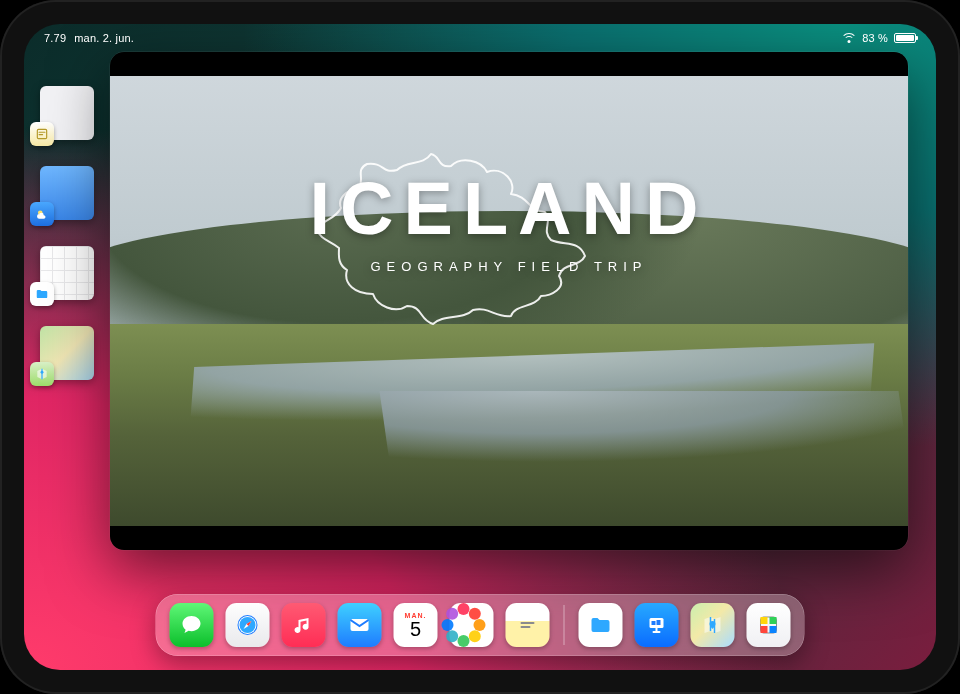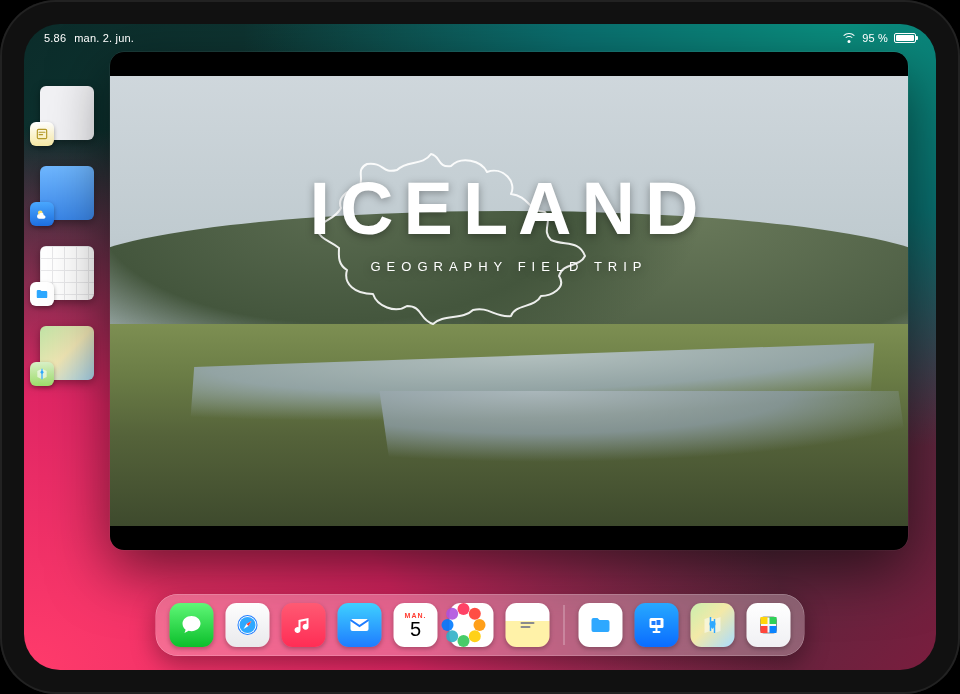--- a/index.html
+++ b/index.html
@@ -206,28 +206,28 @@
   }
 </style>
 </head>
 <body>
 
 <div class="device">
   <div class="screen">
 
     <div class="status">
       <div class="left">
-        <span>5.86</span>
+        <span>7.79</span>
         <span>man. 2. jun.</span>
       </div>
       <div class="right">
         <span class="wifi">
             <span class="dot"></span>
           </span>
-        <span>95 %</span>
+        <span>83 %</span>
         <span class="battery">
             <span class="fill"></span>
           </span>
       </div>
     </div>
 
     <div class="rail">
       <div class="mini notes">
         <div class="win"></div>
         <div class="badge notes">

